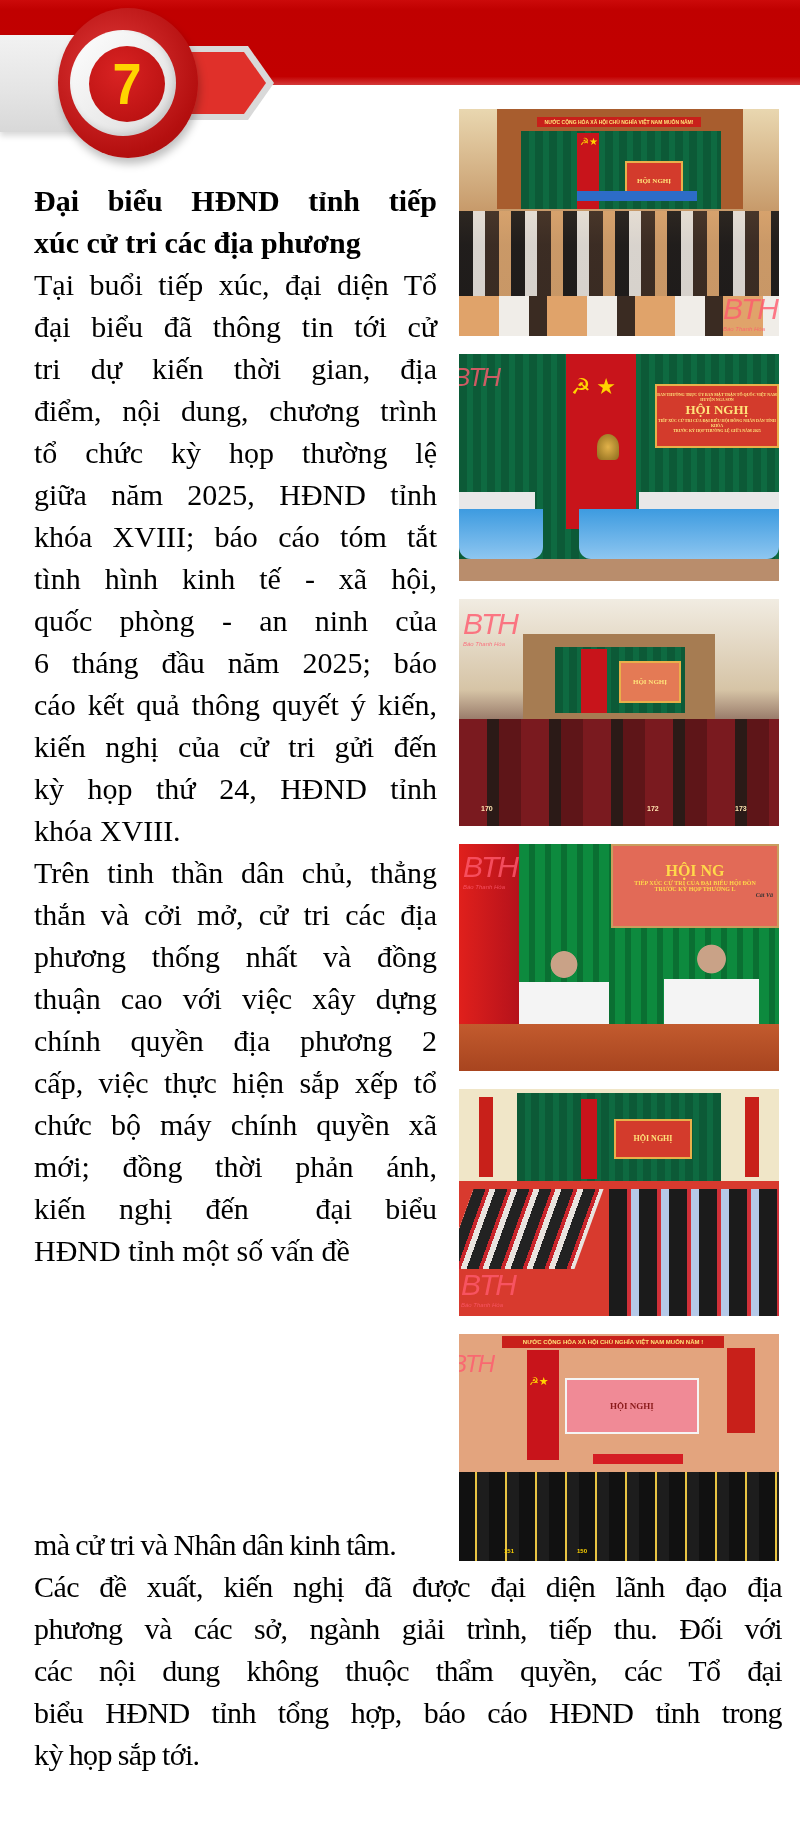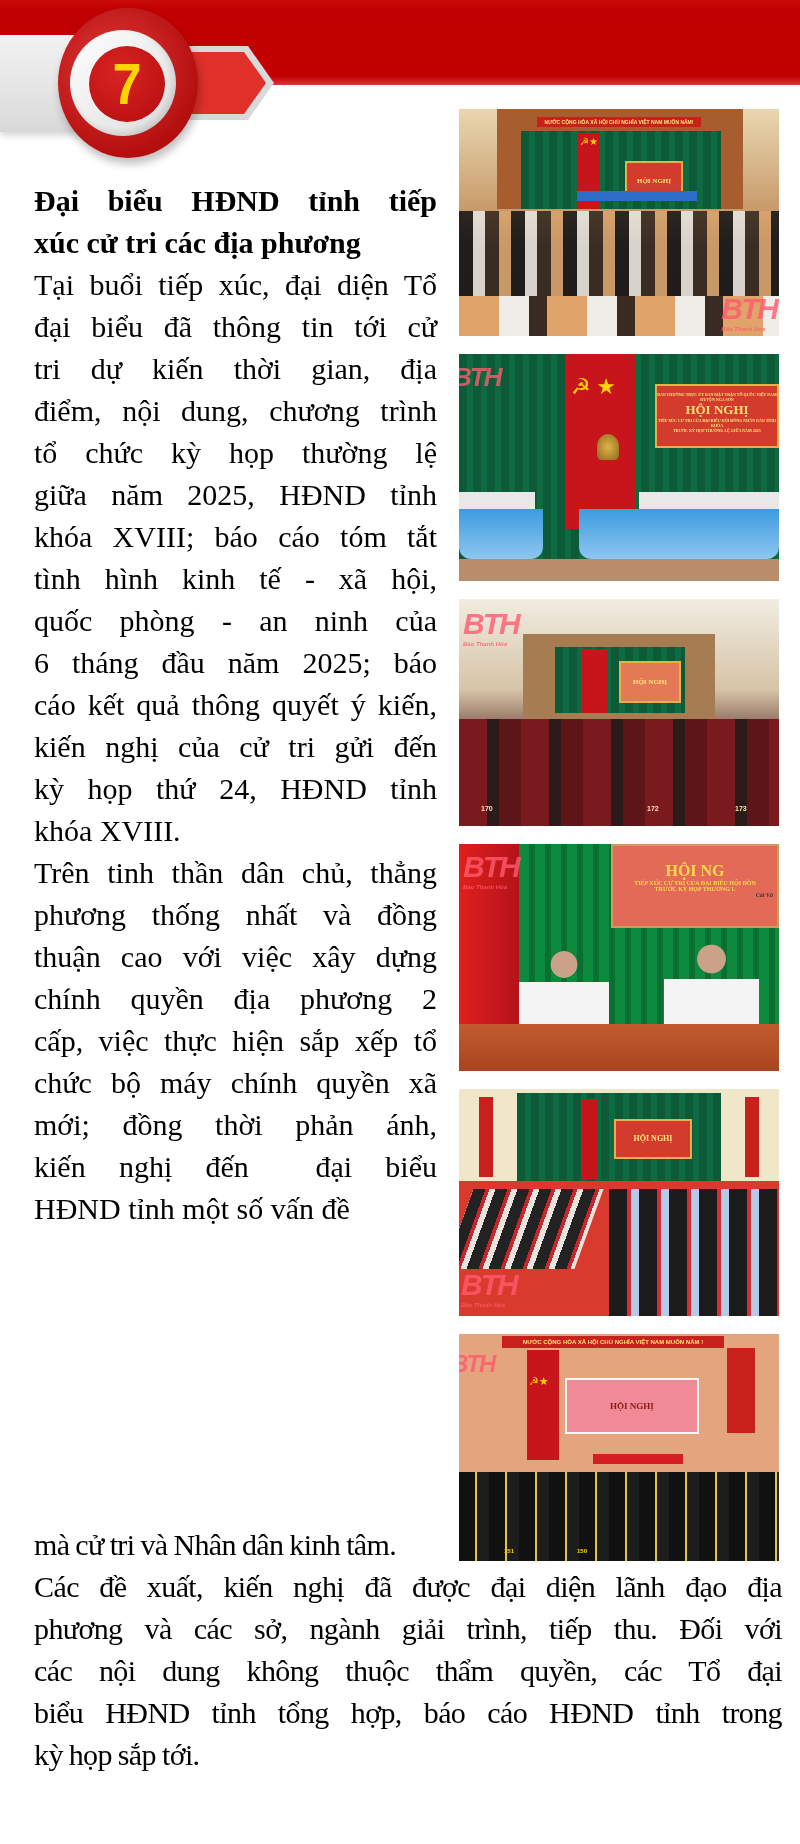--- a/index.html
+++ b/index.html
@@ -14,21 +14,21 @@
   .num{font-family:"Liberation Sans","DejaVu Sans",sans-serif;font-weight:bold;font-size:58px;color:#ffd400;line-height:1;transform:scaleX(.9);}
   
   .col{position:absolute;left:34px;width:403px;top:180px;}
   .line{display:block;height:42px;line-height:42px;font-size:30px;white-space:nowrap;text-align:justify;text-align-last:justify;}
   .line.last{text-align-last:left;}
   .title .line{font-weight:bold;}
   .wide{position:absolute;left:34px;width:748px;}
   .wide .line{font-size:30px;letter-spacing:-0.6px;word-spacing:-1px;}
   
   .photo{position:absolute;left:459px;width:320px;height:227px;overflow:hidden;}
-  .wm{position:absolute;font-family:"Liberation Sans","DejaVu Sans",sans-serif;font-weight:bold;font-style:italic;color:#ff5a6e;opacity:.8;font-size:30px;letter-spacing:-2px;}
+  .wm{position:absolute;font-family:"Liberation Sans","DejaVu Sans",sans-serif;font-weight:normal;font-style:italic;color:#ff5a6e;opacity:.8;font-size:30px;letter-spacing:-2px;}
   .wm small{display:block;font-size:6px;letter-spacing:0;color:#ff5a6e;}
   .sign{position:absolute;background:#d33b2c;border:2px solid #e9b04a;color:#ffe37a;text-align:center;font-family:"Liberation Serif",serif;font-weight:bold;}
   .banner-top{position:absolute;background:#c8201a;color:#ffe37a;font-family:"Liberation Sans",sans-serif;font-weight:bold;font-size:9px;text-align:center;white-space:nowrap;overflow:hidden;}
   .flag{position:absolute;background:#c8141b;}
   .curtain{position:absolute;background:repeating-linear-gradient(90deg,#0c5a37 0 8px,#0e6a41 8px 14px);}
   .crowd{position:absolute;left:0;right:0;bottom:0;}
   .emblem{position:absolute;color:#ffd400;font-size:18px;line-height:1;}
 </style>
 </head>
 <body>
@@ -63,20 +63,21 @@
     <span class="line">tình hình kinh tế - xã hội,</span>
     <span class="line">quốc phòng - an ninh của</span>
     <span class="line">6 tháng đầu năm 2025; báo</span>
     <span class="line">cáo kết quả thông quyết ý kiến,</span>
     <span class="line">kiến nghị của cử tri gửi đến</span>
     <span class="line">kỳ họp thứ 24, HĐND tỉnh</span>
     <span class="line last">khóa XVIII.</span>
   </div>
   <div>
     <span class="line">Trên tinh thần dân chủ, thẳng</span>
+    <span class="line">thắn và cởi mở, cử tri các địa</span>
     <span class="line">phương thống nhất và đồng</span>
     <span class="line">thuận cao với việc xây dựng</span>
     <span class="line">chính quyền địa phương 2</span>
     <span class="line">cấp, việc thực hiện sắp xếp tổ</span>
     <span class="line">chức bộ máy chính quyền xã</span>
     <span class="line">mới; đồng thời phản ánh,</span>
     <span class="line" style="white-space:pre">kiến nghị đến  đại biểu</span>
     <span class="line last">HĐND tỉnh một số vấn đề</span>
   </div>
 </div>

